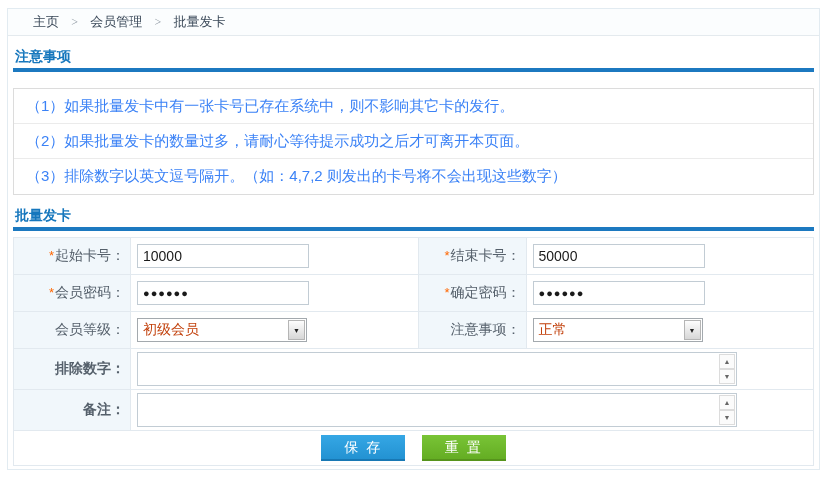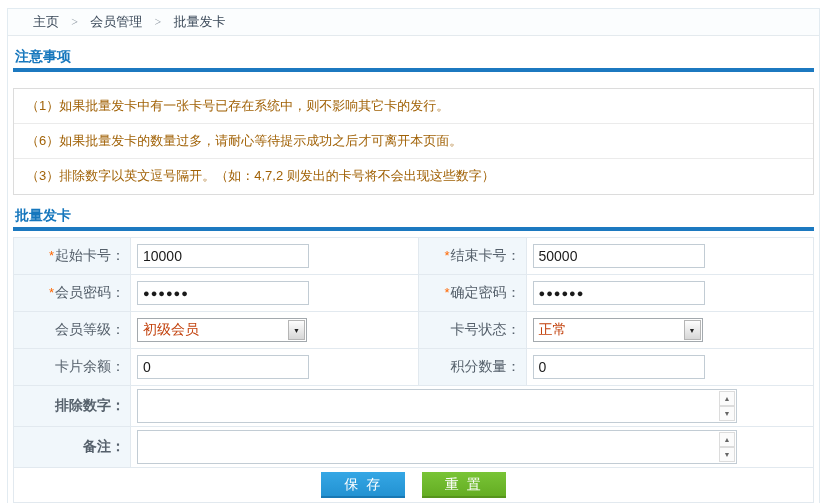--- a/index.html
+++ b/index.html
@@ -15,21 +15,21 @@
   .crumb-sep { color:#8a949e; margin:0 9px; font-size:12px; }
 
   .content { padding:0 5px; }
 
   
   .sec-title { margin:12px 0 0 2px; font-size:14px; font-weight:bold; color:#1677bd; line-height:16px; }
   .sec-bar { height:4px; background:#1c79c0; margin-top:4px; }
 
   
   .notes { margin-top:16px; border:1px solid #dcdcdc; }
-  .note-row { line-height:34px; height:35px; padding-left:12px; font-size:13px; color:#a16207;
+  .note-row { line-height:34px; height:35px; padding-left:12px; font-size:15px; color:#3b82f6;
     border-bottom:1px solid #ebebeb; white-space:nowrap; overflow:hidden; }
   .note-row:last-child { border-bottom:none; }
 
   
   table.form { width:100%; border-collapse:collapse; margin-top:6px; table-layout:fixed; }
   table.form td { border:1px solid #e2e9ef; }
   td.lbl { width:117px; background:#f1f7fb; text-align:right; padding-right:5px;
     font-size:14px; color:#55606b; height:37px; white-space:nowrap; }
   td.fld { padding-left:6px; }
   .req { color:#f60; margin-right:1px; font-size:13px; }
@@ -80,21 +80,21 @@
     <a>批量发卡</a>
   </div>
 
   <div class="content">
 
     <div class="sec-title">注意事项</div>
     <div class="sec-bar"></div>
 
     <div class="notes">
       <div class="note-row">（1）如果批量发卡中有一张卡号已存在系统中，则不影响其它卡的发行。</div>
-      <div class="note-row">（6）如果批量发卡的数量过多，请耐心等待提示成功之后才可离开本页面。</div>
+      <div class="note-row">（2）如果批量发卡的数量过多，请耐心等待提示成功之后才可离开本页面。</div>
       <div class="note-row">（3）排除数字以英文逗号隔开。（如：4,7,2 则发出的卡号将不会出现这些数字）</div>
     </div>
 
     <div class="sec-title">批量发卡</div>
     <div class="sec-bar"></div>
 
     <table class="form">
       <tbody>
           <tr>
         <td class="lbl"><span class="req">*</span><span>起始卡号：</span></td>
@@ -111,35 +111,29 @@
       <tr>
         <td class="lbl"><span class="req req-hidden">*</span><span>会员等级：</span></td>
         <td class="fld">
           <div class="fakeselect">
             <span class="sel-text">初级会员</span>
             <span class="sel-btn">
                   <span>▼</span>
                 </span>
           </div>
         </td>
-        <td class="lbl"><span class="req req-hidden">*</span><span>卡号状态：</span></td>
+        <td class="lbl"><span class="req req-hidden">*</span><span>注意事项：</span></td>
         <td class="fld">
           <div class="fakeselect">
             <span class="sel-text">正常</span>
             <span class="sel-btn">
                   <span>▼</span>
                 </span>
           </div>
         </td>
-      </tr>
-      <tr>
-        <td class="lbl"><span class="req req-hidden">*</span><span>卡片余额：</span></td>
-        <td class="fld"><input class="txt" type="text" value="0" style=""></td>
-        <td class="lbl"><span class="req req-hidden">*</span><span>积分数量：</span></td>
-        <td class="fld"><input class="txt" type="text" value="0" style=""></td>
       </tr>
       <tr class="rowTall">
         <td class="lbl"><span class="req req-hidden">*</span><span>排除数字：</span></td>
         <td class="fld" colspan="3">
           <div class="fakearea">
             <div class="sbar">
               <div class="sbtn up">
                     <span>▲</span>
                   </div>
               <div class="sbtn down">

